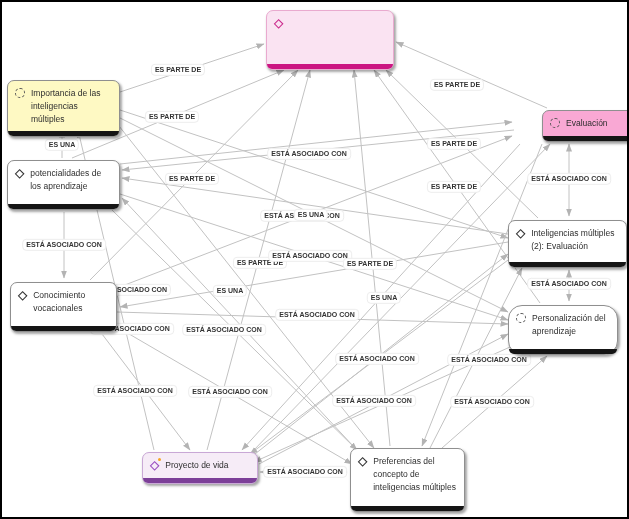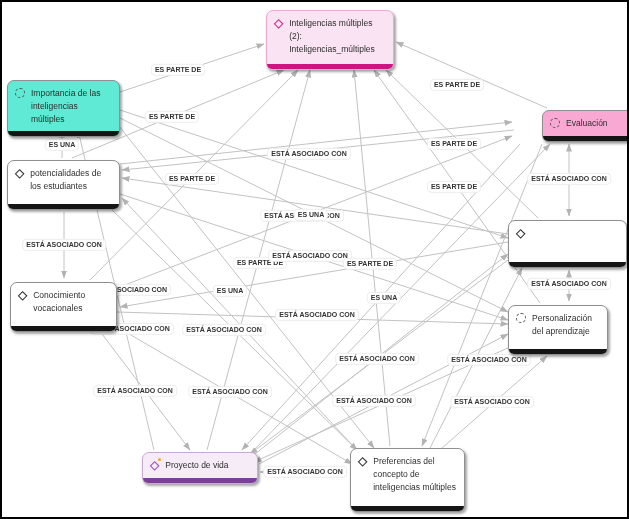--- a/index.html
+++ b/index.html
@@ -109,39 +109,38 @@
       <div class="edge-label" style="left: 372px; top: 399px;">ESTÁ ASOCIADO CON</div>
       <div class="edge-label" style="left: 490px; top: 400px;">ESTÁ ASOCIADO CON</div>
       <div class="edge-label" style="left: 303px; top: 470px;">ESTÁ ASOCIADO CON</div>
     </div>
   <div id="node-layer">
       <div class="node" style="left: 264px; top: 8px; width: 128px; min-height: 60px; background: rgb(250, 227, 242); border-color: rgb(233, 170, 207);">
         <div class="node-body">
           <span class="iconwrap">
             <span class="icon-diamond" style="color: rgb(203, 42, 141);">◇</span>
           </span>
-          <div class="node-txt">Inteligencias múltiples (2): Inteligencias_múltiples</div>
         </div>
         <div class="node-bar" style="background: rgb(203, 21, 130);"></div>
       </div>
-      <div class="node" style="left: 5px; top: 78px; width: 113px; min-height: 48px; background: #5eead4; border-color: rgb(143, 143, 143);">
+      <div class="node" style="left: 5px; top: 78px; width: 113px; min-height: 48px; background: #fef9c3; border-color: rgb(143, 143, 143);">
         <div class="node-body">
           <span class="iconwrap">
             <span class="icon-circle" style="border-color: rgb(85, 85, 85);"></span>
           </span>
           <div class="node-txt">Importancia de las inteligencias múltiples</div>
         </div>
         <div class="node-bar" style="background: rgb(21, 21, 21);"></div>
       </div>
       <div class="node" style="left: 5px; top: 158px; width: 113px; min-height: 50px; background: rgb(255, 255, 255); border-color: rgb(143, 143, 143);">
         <div class="node-body">
           <span class="iconwrap">
             <span class="icon-diamond" style="color: rgb(51, 51, 51);">◇</span>
           </span>
-          <div class="node-txt">potencialidades de los estudiantes</div>
+          <div class="node-txt">potencialidades de los aprendizaje</div>
         </div>
         <div class="node-bar" style="background: rgb(21, 21, 21);"></div>
       </div>
       <div class="node" style="left: 8px; top: 280px; width: 107px; min-height: 50px; background: rgb(255, 255, 255); border-color: rgb(143, 143, 143);">
         <div class="node-body">
           <span class="iconwrap">
             <span class="icon-diamond" style="color: rgb(51, 51, 51);">◇</span>
           </span>
           <div class="node-txt">Conocimiento vocacionales</div>
         </div>
@@ -154,24 +153,25 @@
           </span>
           <div class="node-txt">Evaluación</div>
         </div>
         <div class="node-bar" style="background: rgb(21, 21, 21);"></div>
       </div>
       <div class="node" style="left: 506px; top: 218px; width: 119px; min-height: 48px; background: rgb(255, 255, 255); border-color: rgb(143, 143, 143);">
         <div class="node-body">
           <span class="iconwrap">
             <span class="icon-diamond" style="color: rgb(51, 51, 51);">◇</span>
           </span>
+          <div class="node-txt">Inteligencias múltiples (2): Evaluación</div>
         </div>
         <div class="node-bar" style="background: rgb(21, 21, 21);"></div>
       </div>
-      <div class="node" style="left: 506px; top: 303px; width: 100px; min-height: 50px; background: rgb(255, 255, 255); border-color: rgb(143, 143, 143);">
+      <div class="node" style="left: 506px; top: 303px; width: 110px; min-height: 50px; background: rgb(255, 255, 255); border-color: rgb(143, 143, 143); border-radius: 14px;">
         <div class="node-body">
           <span class="iconwrap">
             <span class="icon-circle" style="border-color: rgb(85, 85, 85);"></span>
           </span>
           <div class="node-txt">Personalización del aprendizaje</div>
         </div>
         <div class="node-bar" style="background: rgb(21, 21, 21);"></div>
       </div>
       <div class="node" style="left: 140px; top: 450px; width: 116px; min-height: 32px; background: rgb(246, 236, 247); border-color: rgb(201, 168, 214);">
         <div class="node-body">

